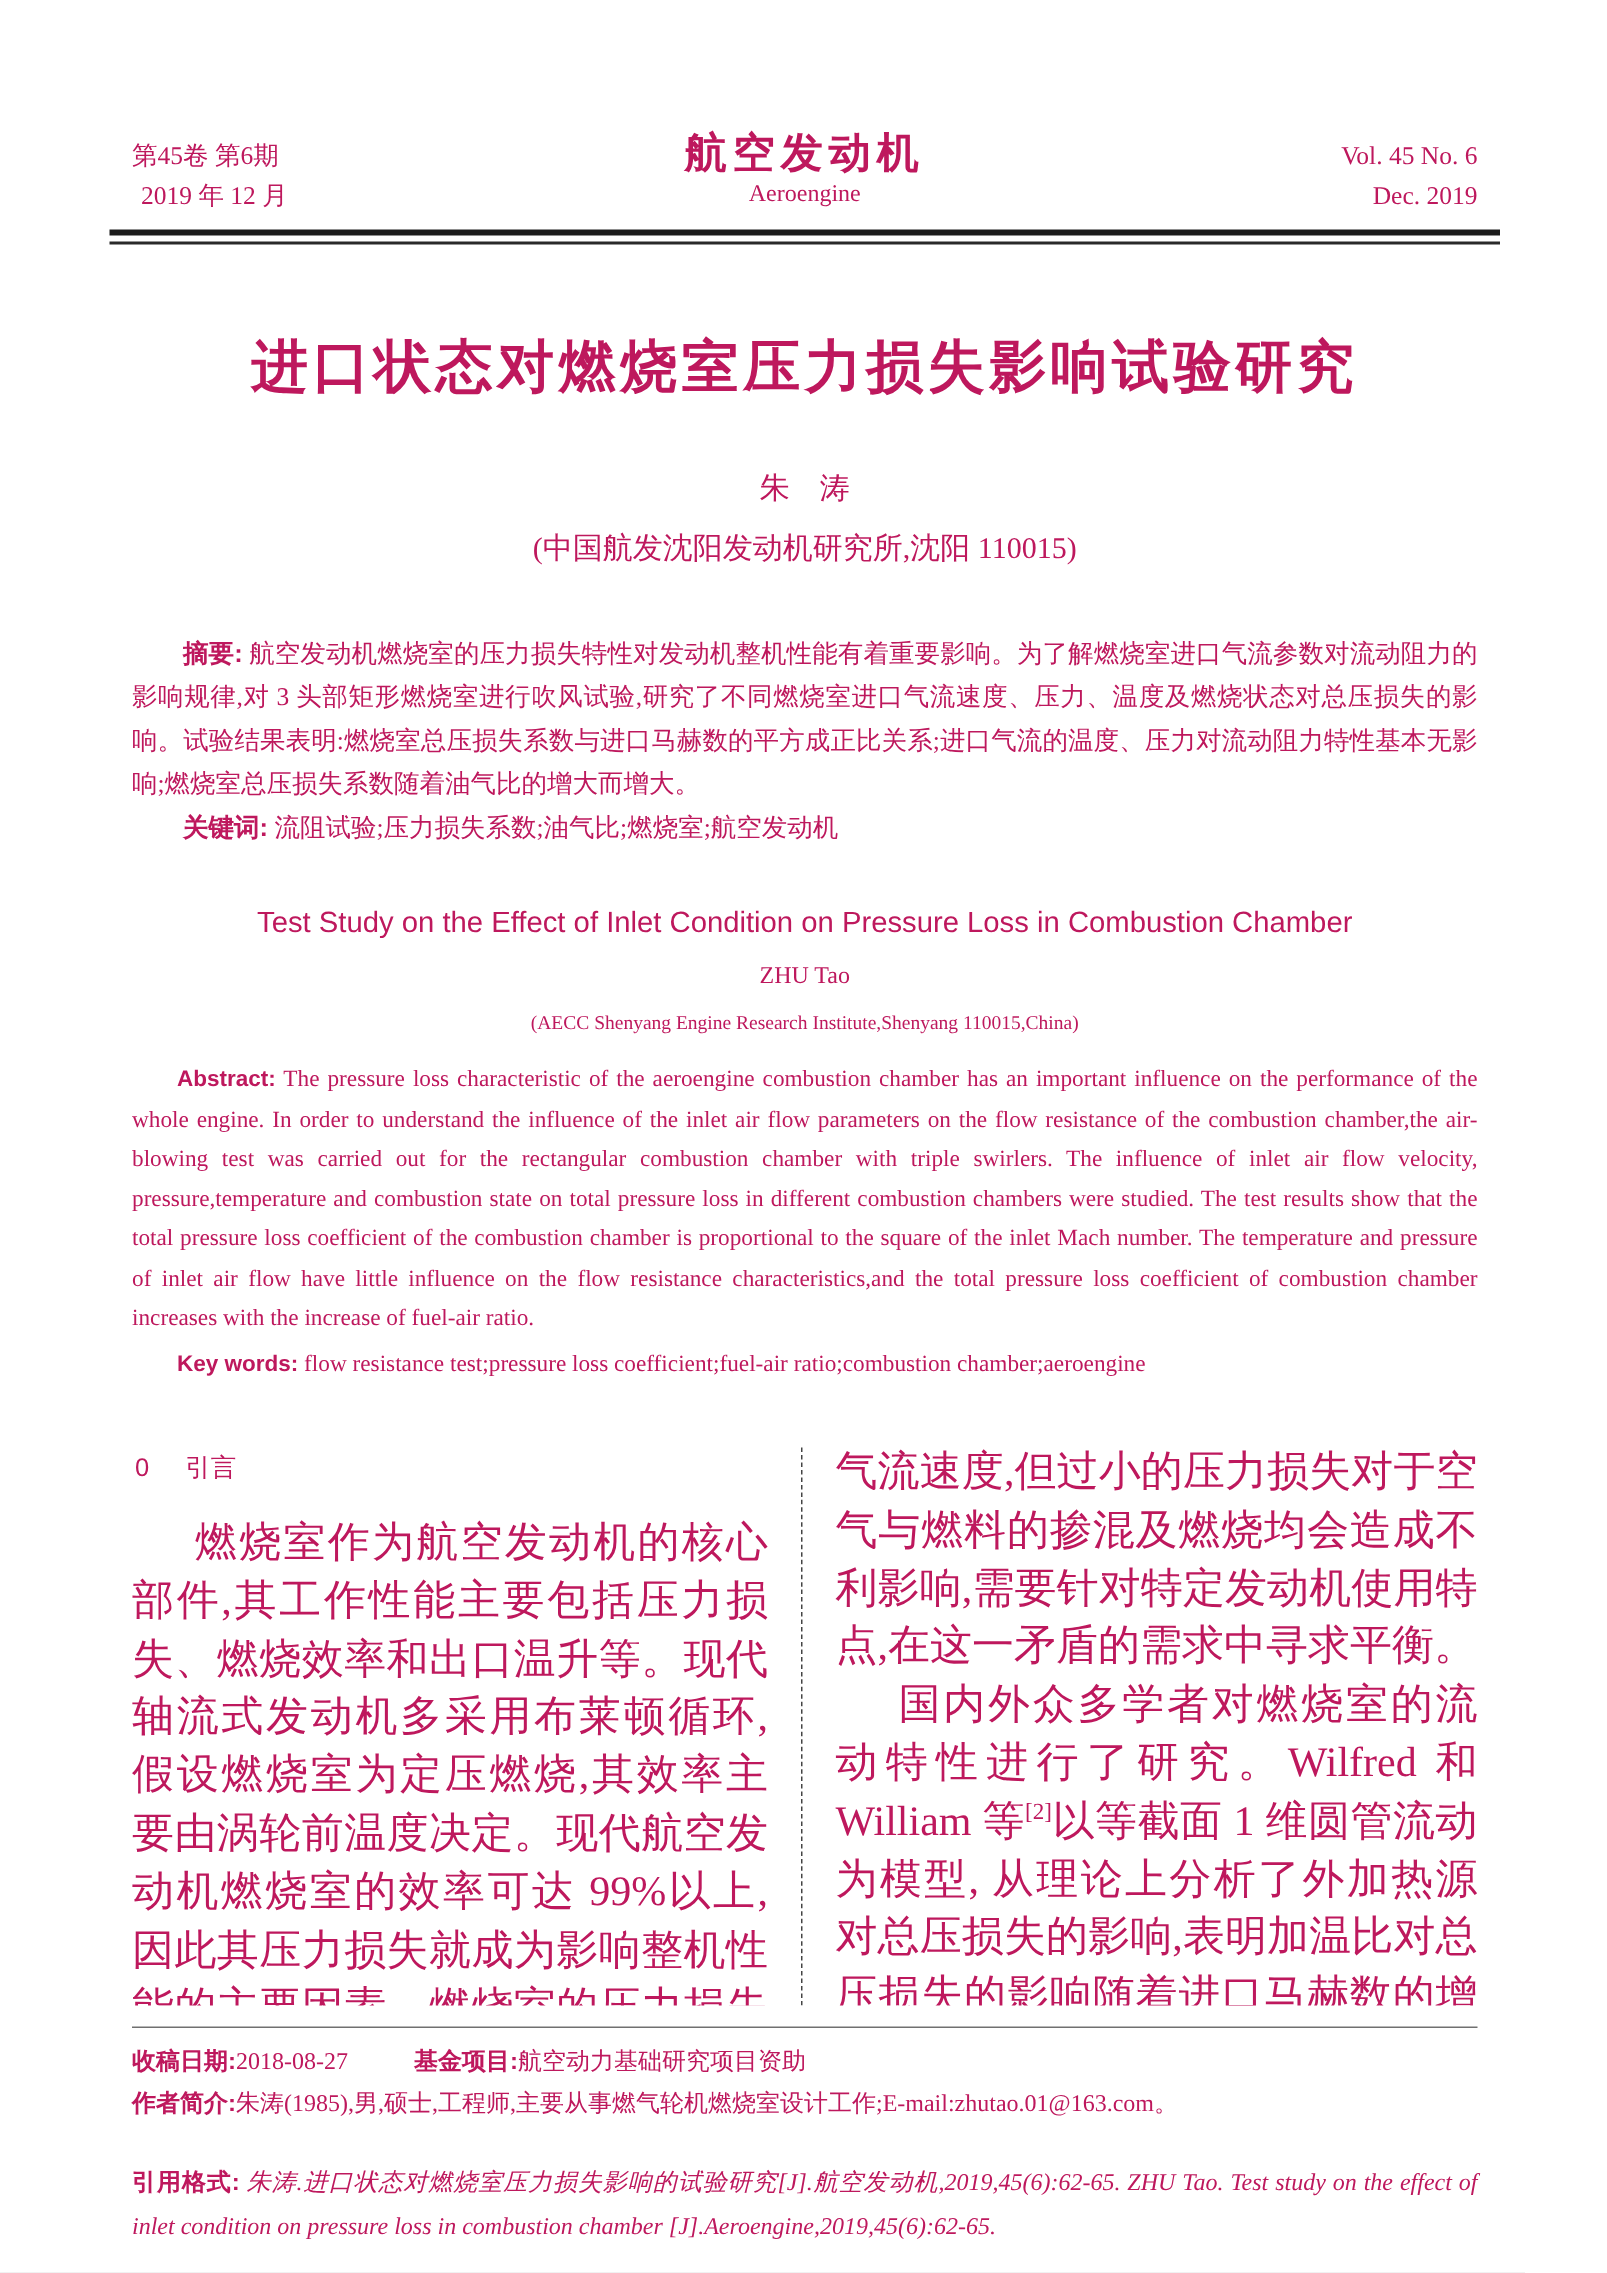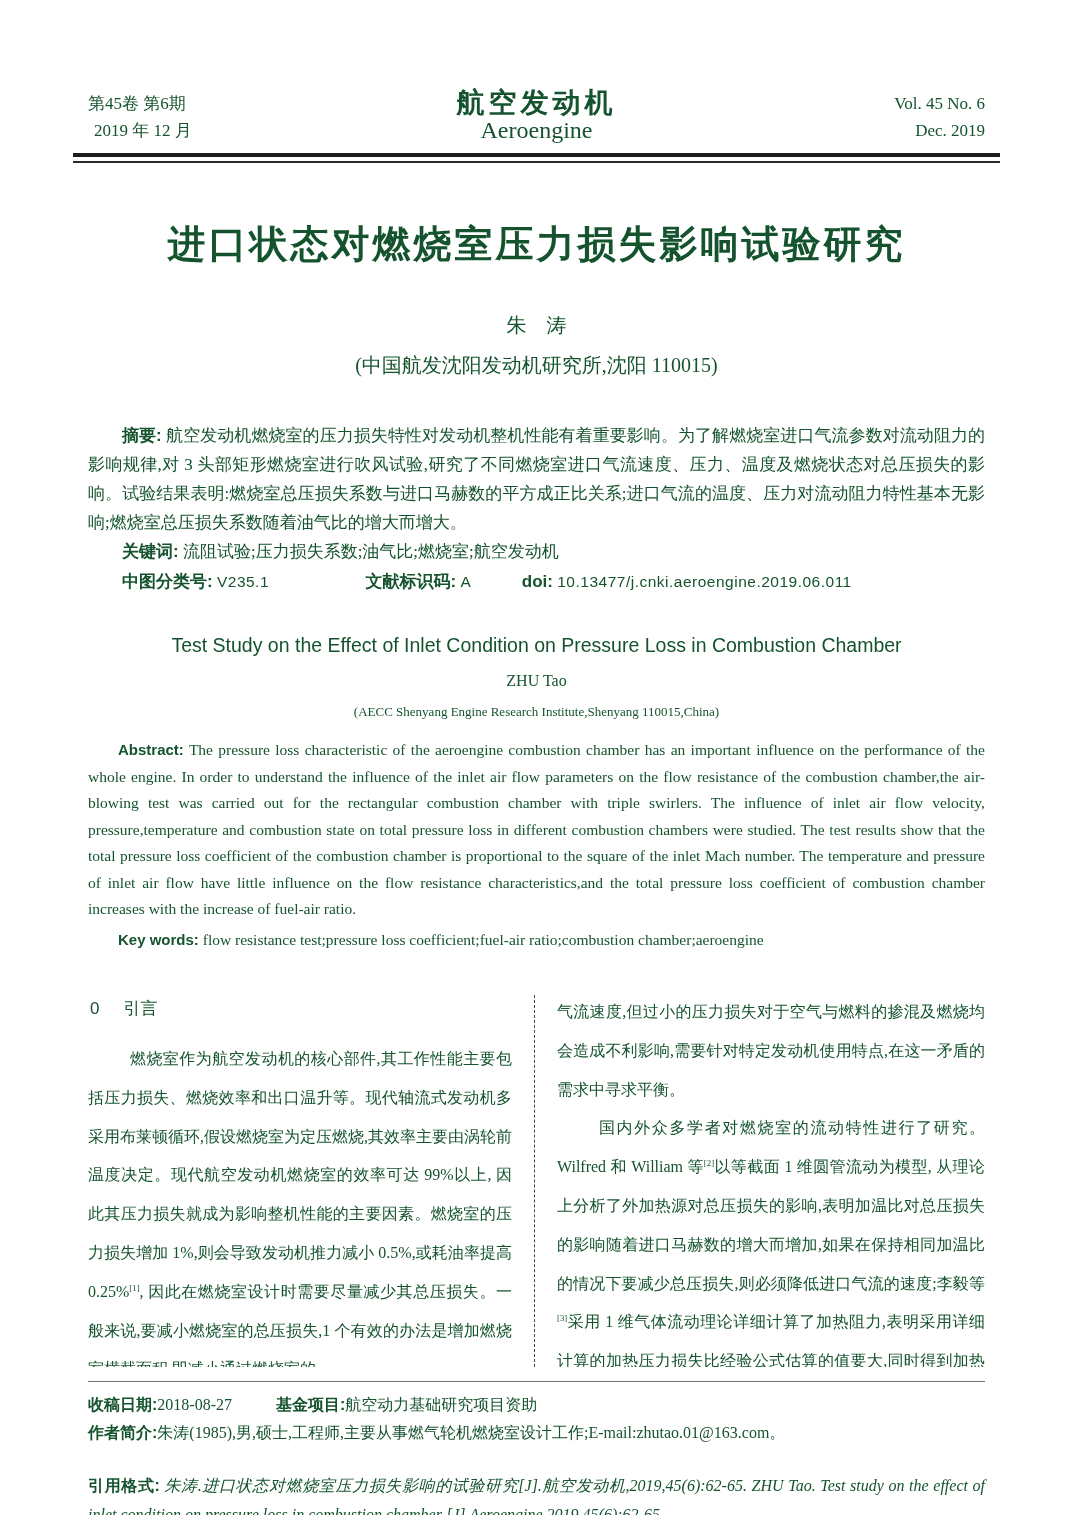--- a/index.html
+++ b/index.html
@@ -1,31 +1,31 @@
 <!DOCTYPE html>
 <html><head>
 <meta charset="utf-8">
 <style>
   html,body{margin:0;padding:0;background:#e8e8e8;}
   .page{
     width:1071px;height:1515px;background:#ffffff;margin:0 auto;
-    font-family:"Liberation Serif","DejaVu Serif",serif;color:#14532d;
+    font-family:"Liberation Serif","DejaVu Serif",serif;color:#be185d;
     position:relative;overflow:hidden;box-sizing:border-box;
     padding:90px 86px 0 88px;
   }
   .sans{font-family:"Liberation Sans","DejaVu Sans",sans-serif;}
 
   
   .jheader{display:flex;justify-content:space-between;align-items:flex-start;}
   .jh-col{font-size:17px;line-height:27px;}
   .jh-left{text-align:left;width:220px;}
   .jh-left .l2{padding-left:6px;}
   .jh-center{text-align:center;flex:1;}
   .jh-center .zh{font-size:28px;font-weight:bold;letter-spacing:4px;line-height:26px;}
-  .jh-center .en{font-size:24px;line-height:28px;}
+  .jh-center .en{font-size:16px;line-height:28px;}
   .jh-right{text-align:right;width:220px;}
   .rule-thick{height:4px;background:#1c1c1c;margin:9px -15px 0 -15px;}
   .rule-thin{height:2px;background:#2a2a2a;margin:4px -15px 0 -15px;}
 
   
   .title-zh{margin-top:56px;text-align:center;font-size:38px;font-weight:bold;letter-spacing:3px;}
   .author-zh{margin-top:42px;text-align:center;font-size:20px;}
   .affil-zh{margin-top:13px;text-align:center;font-size:20px;}
 
   
@@ -46,21 +46,21 @@
   .abs-en .lbl, .kw-en .lbl{font-weight:bold;font-size:15px;}
   .kw-en{font-size:15.5px;line-height:26.5px;text-indent:30px;margin-top:4px;}
 
   
   .columns{display:flex;margin-top:40px;height:374px;overflow:hidden;}
   .col-left{width:424px;}
   .col-div{border-left:1.5px dashed #444;margin:2px 22px 0 22px;}
   .col-right{flex:1;}
   .sec-head{font-family:"Liberation Sans","DejaVu Sans",sans-serif;font-weight:normal;font-size:17px;margin:4px 0 20px 2px;}
   .sec-head .num{margin-right:24px;}
-  .para{font-size:16px;line-height:38.8px;text-align:justify;margin:0;}
+  .para{font-size:28px;line-height:38.8px;text-align:justify;margin:0;}
   .para.indent{text-indent:42px;}
   sup{font-size:0.55em;line-height:0;}
 
   
   .foot-rule{border-top:1.5px solid #707070;margin-top:14px;}
   .footnote{margin-top:9px;font-size:16px;line-height:27.5px;}
   .footnote .gap{display:inline-block;width:44px;}
   .citation{margin-top:25px;font-size:16px;line-height:29px;text-align:justify;}
   .citation .body-it{font-style:italic;}
 </style>
@@ -93,30 +93,20 @@
   <div class="abs-zh">
     <div class="first">
       <span class="lbl">摘要:</span>
       <span>航空发动机燃烧室的压力损失特性对发动机整机性能有着重要影响。为了解燃烧室进口气流参数对流动阻力的影响规律,对 3 头部矩形燃烧室进行吹风试验,研究了不同燃烧室进口气流速度、压力、温度及燃烧状态对总压损失的影响。试验结果表明:燃烧室总压损失系数与进口马赫数的平方成正比关系;进口气流的温度、压力对流动阻力特性基本无影响;燃烧室总压损失系数随着油气比的增大而增大。</span>
     </div>
   </div>
   <div class="kw-zh">
     <span class="lbl">关键词:</span>
     <span>流阻试验;压力损失系数;油气比;燃烧室;航空发动机</span>
   </div>
-  <div class="cls-line">
-    <span class="lbl">中图分类号:</span>
-    <span class="val">V235.1</span>
-    <span class="gap1"></span>
-    <span class="lbl">文献标识码:</span>
-    <span class="val">A</span>
-    <span class="gap2"></span>
-    <span class="lbl">doi:</span>
-    <span class="val">10.13477/j.cnki.aeroengine.2019.06.011</span>
-  </div>
 
   <div class="title-en">Test Study on the Effect of Inlet Condition on Pressure Loss in Combustion Chamber</div>
   <div class="author-en">ZHU Tao</div>
   <div class="affil-en">(AECC Shenyang Engine Research Institute,Shenyang 110015,China)</div>
   <div class="abs-en">
     <span class="lbl sans">Abstract:</span>
     <span>The pressure loss characteristic of the aeroengine combustion chamber has an important influence on the performance of the whole engine. In order to understand the influence of the inlet air flow parameters on the flow resistance of the combustion chamber,the air-blowing test was carried out for the rectangular combustion chamber with triple swirlers. The influence of inlet air flow velocity, pressure,temperature and combustion state on total pressure loss in different combustion chambers were studied. The test results show that the total pressure loss coefficient of the combustion chamber is proportional to the square of the inlet Mach number. The temperature and pressure of inlet air flow have little influence on the flow resistance characteristics,and the total pressure loss coefficient of combustion chamber increases with the increase of fuel-air ratio.</span>
   </div>
   <div class="kw-en">
     <span class="lbl sans">Key words:</span>

